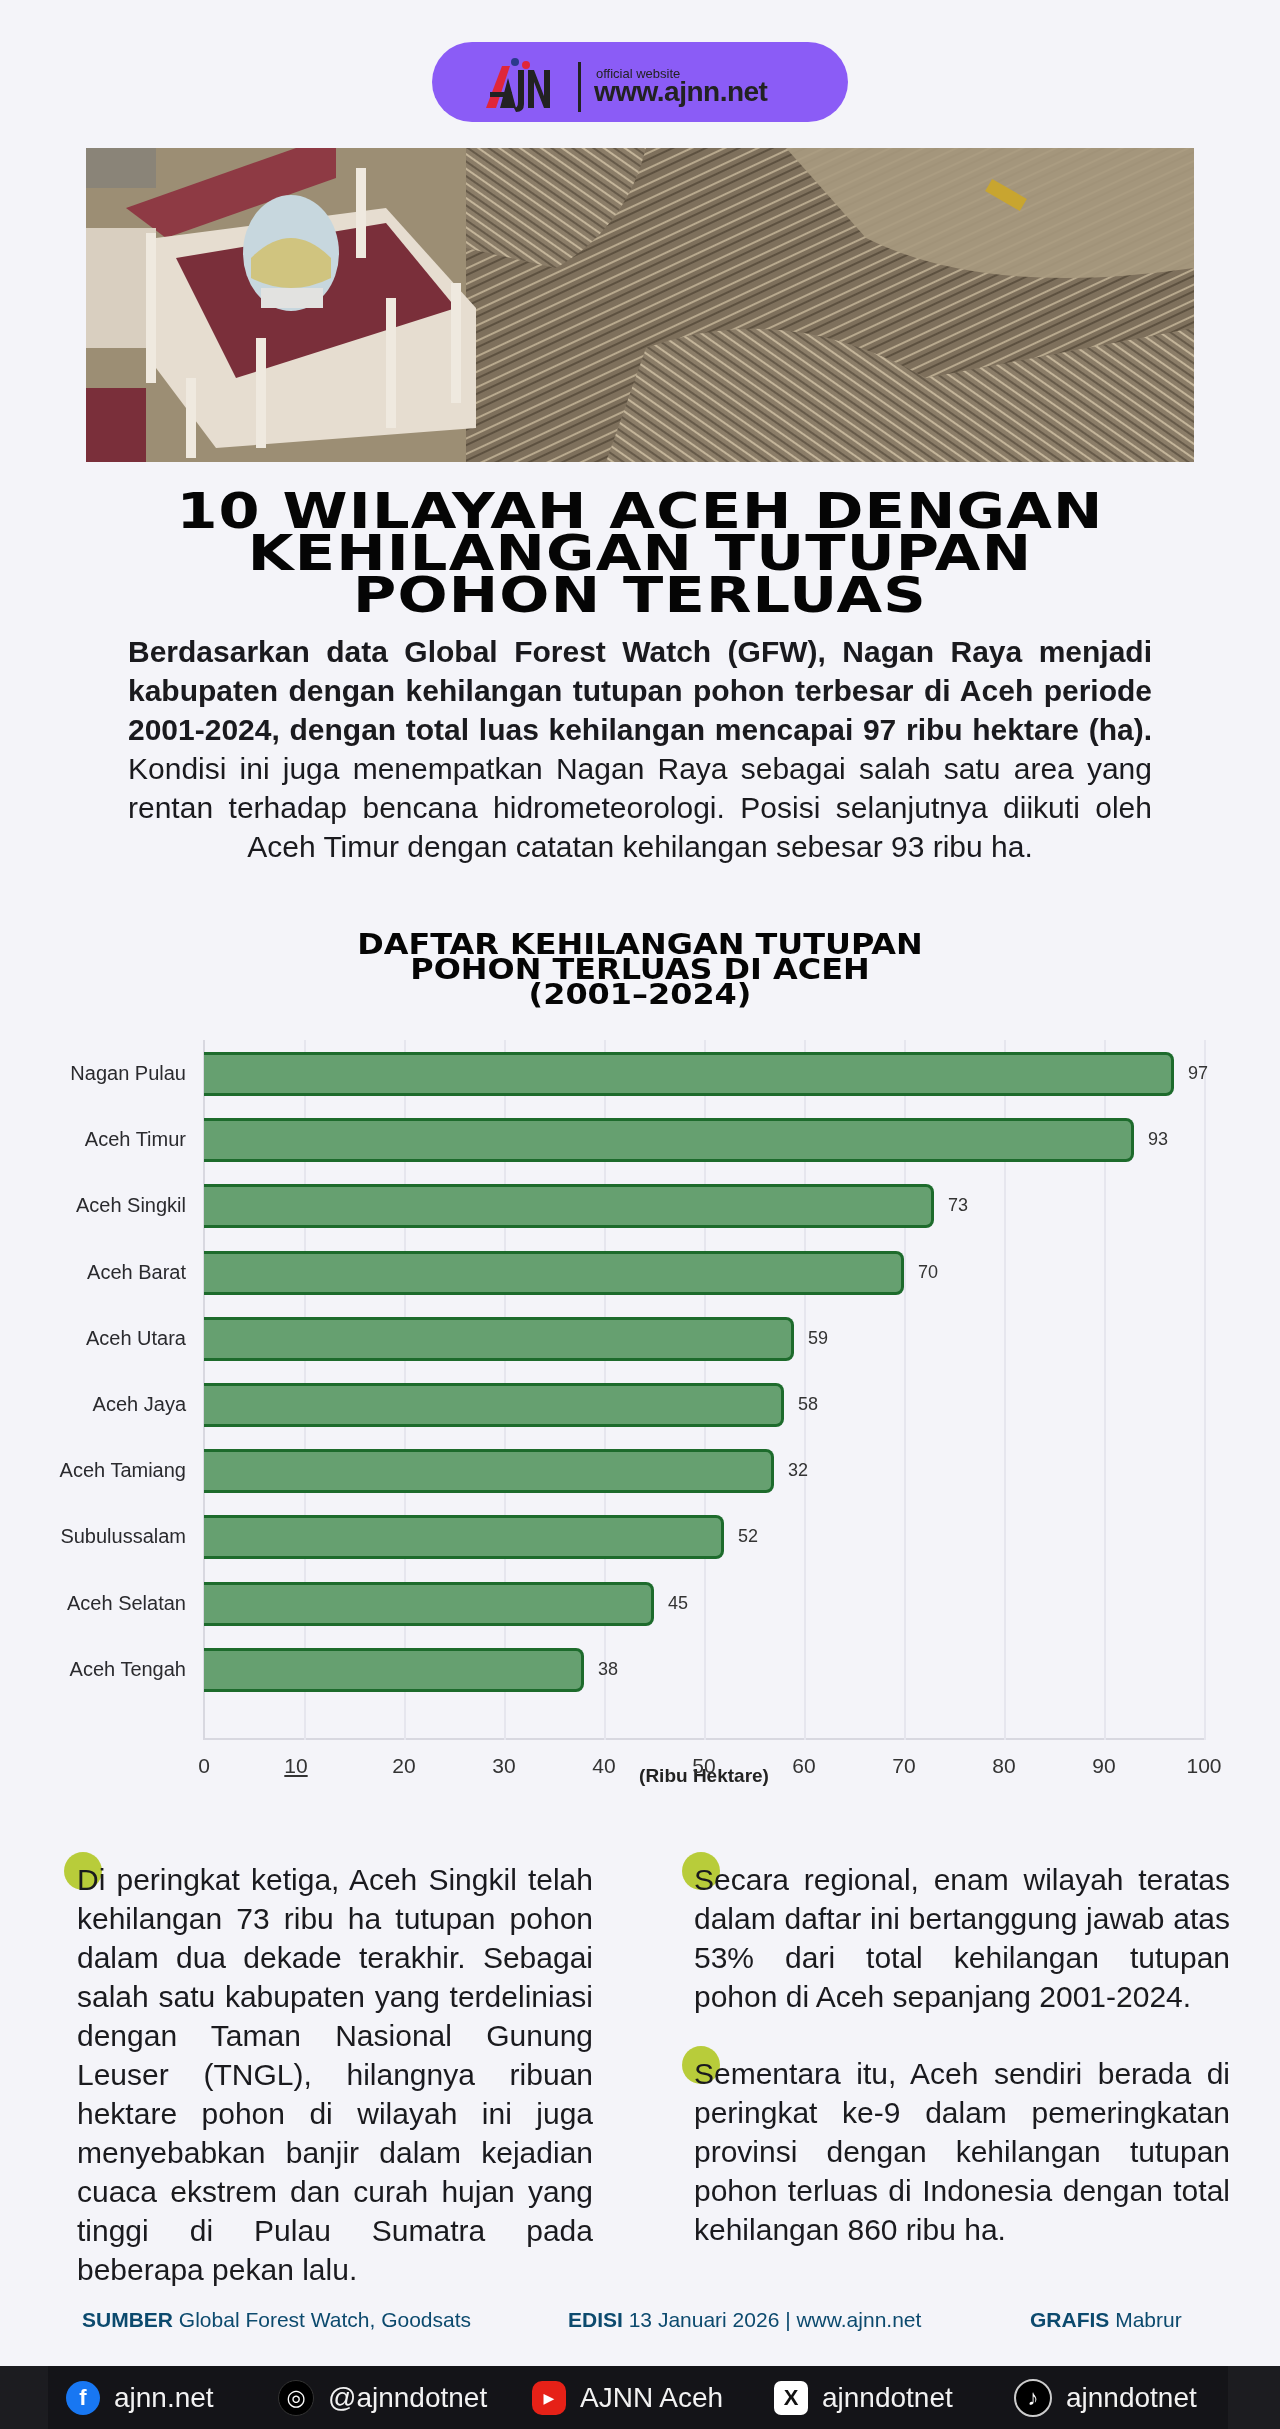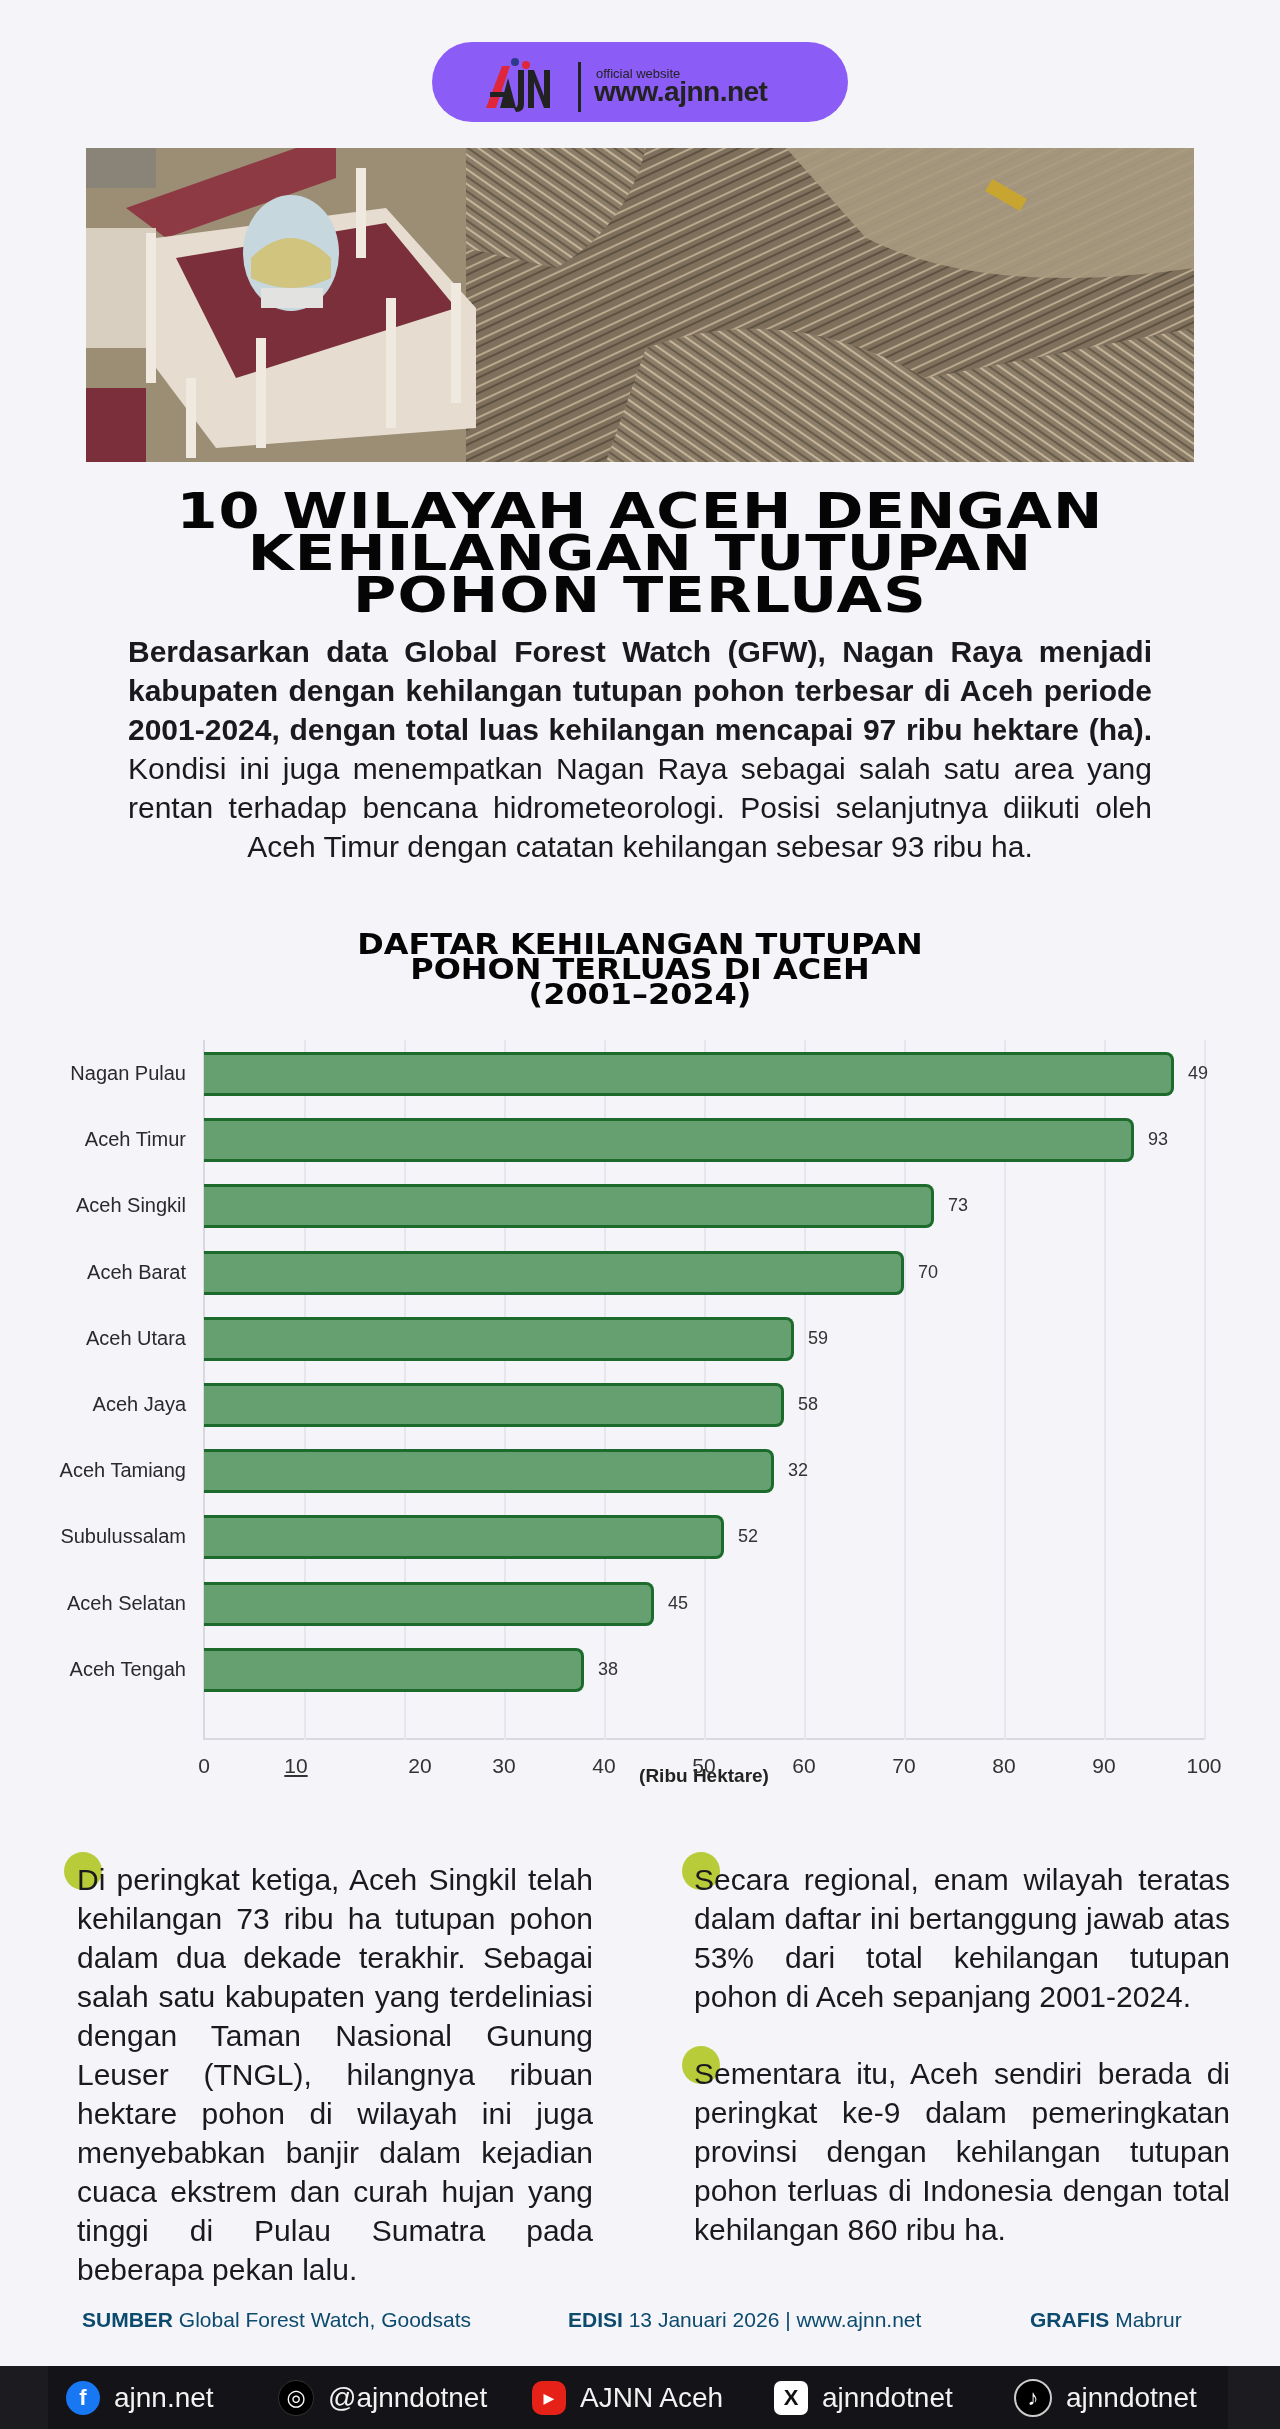--- a/index.html
+++ b/index.html
@@ -119,40 +119,40 @@
 </div>
 
 <div class="chart" id="chart">
   <div class="axis-y"></div>
   <div class="axis-x"></div>
   <div class="x-label">(Ribu Hektare)</div>
 <div class="tick" style="left: 204px;">0</div>
     <div class="gridline" style="left: 304px;"></div>
     <div class="tick" style="left: 296px; text-decoration: underline;">10</div>
     <div class="gridline" style="left: 404px;"></div>
-    <div class="tick" style="left: 420px; text-align: center;">20</div>
+    <div class="tick" style="left: 404px; text-align: center;">20</div>
     <div class="gridline" style="left: 504px;"></div>
     <div class="tick" style="left: 504px;">30</div>
     <div class="gridline" style="left: 604px;"></div>
     <div class="tick" style="left: 604px;">40</div>
     <div class="gridline" style="left: 704px;"></div>
     <div class="tick" style="left: 704px;">50</div>
     <div class="gridline" style="left: 804px;"></div>
     <div class="tick" style="left: 804px;">60</div>
     <div class="gridline" style="left: 904px;"></div>
     <div class="tick" style="left: 904px;">70</div>
     <div class="gridline" style="left: 1004px;"></div>
     <div class="tick" style="left: 1004px;">80</div>
     <div class="gridline" style="left: 1104px;"></div>
     <div class="tick" style="left: 1104px;">90</div>
     <div class="gridline" style="left: 1204px;"></div>
     <div class="tick" style="left: 1204px;">100</div>
     <div class="row-label" style="top: 32px;">Nagan Pulau</div>
     <div class="bar" style="top: 22px; width: 970px; height: 44px; background: rgb(102, 160, 112); border-color: rgb(29, 107, 44);"></div>
-    <div class="bar-val" style="top: 33px; left: 1188px;">49</div>
+    <div class="bar-val" style="top: 33px; left: 1188px;">97</div>
     <div class="row-label" style="top: 98.2px;">Aceh Timur</div>
     <div class="bar" style="top: 88.2px; width: 930px; height: 44px; background: rgb(102, 160, 112); border-color: rgb(29, 107, 44);"></div>
     <div class="bar-val" style="top: 99.2px; left: 1148px;">93</div>
     <div class="row-label" style="top: 164.4px;">Aceh Singkil</div>
     <div class="bar" style="top: 154.4px; width: 730px; height: 44px; background: rgb(102, 160, 112); border-color: rgb(29, 107, 44);"></div>
     <div class="bar-val" style="top: 165.4px; left: 948px;">73</div>
     <div class="row-label" style="top: 230.6px;">Aceh Barat</div>
     <div class="bar" style="top: 220.6px; width: 700px; height: 44px; background: rgb(102, 160, 112); border-color: rgb(29, 107, 44);"></div>
     <div class="bar-val" style="top: 231.6px; left: 918px;">70</div>
     <div class="row-label" style="top: 296.8px;">Aceh Utara</div>

